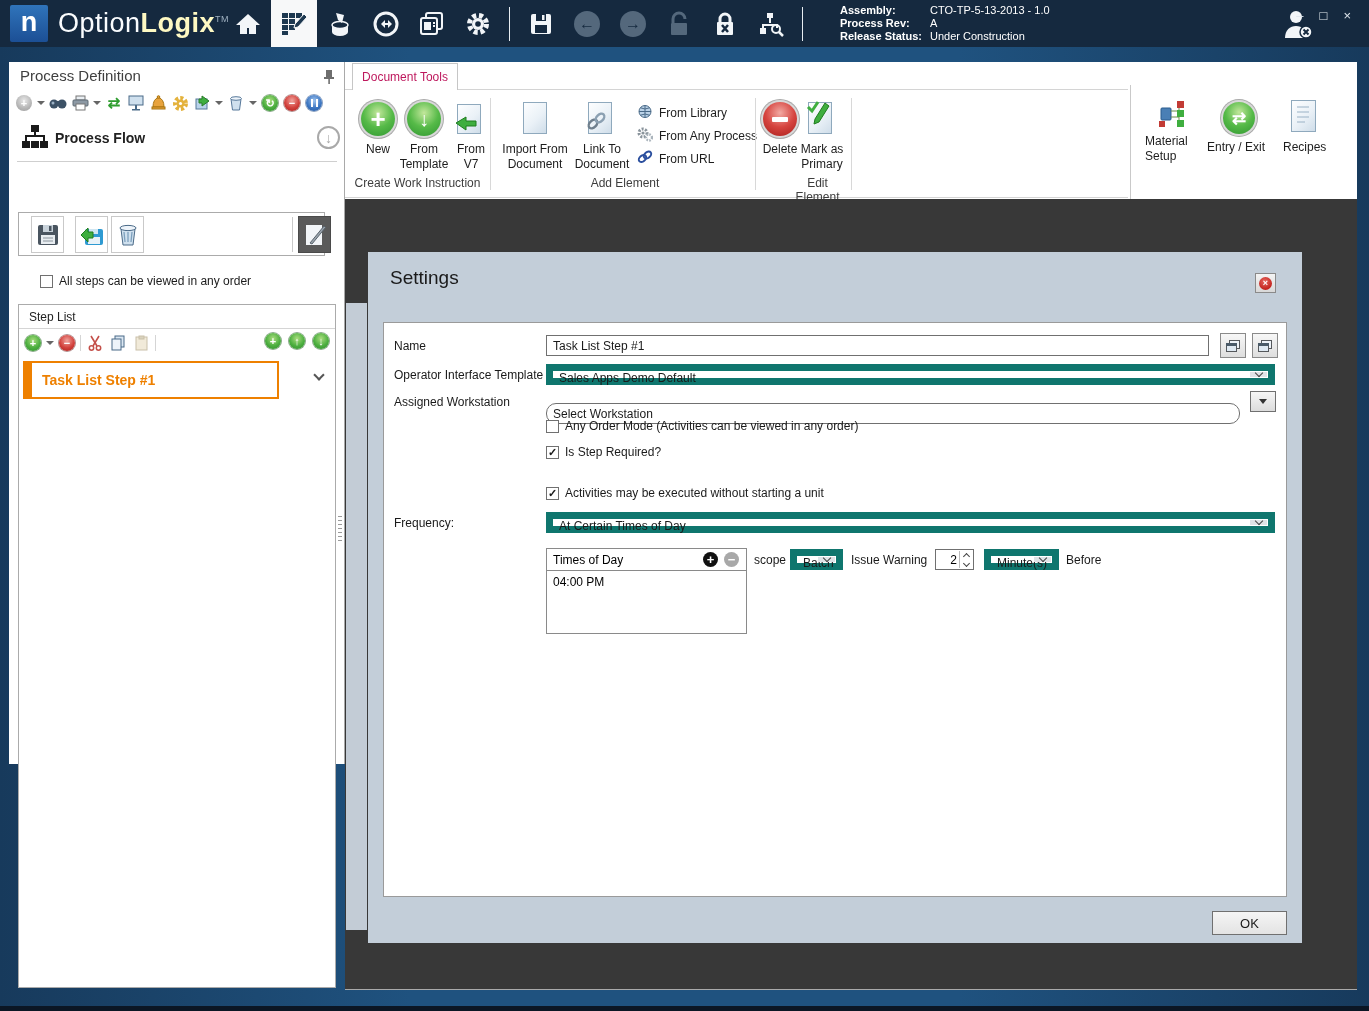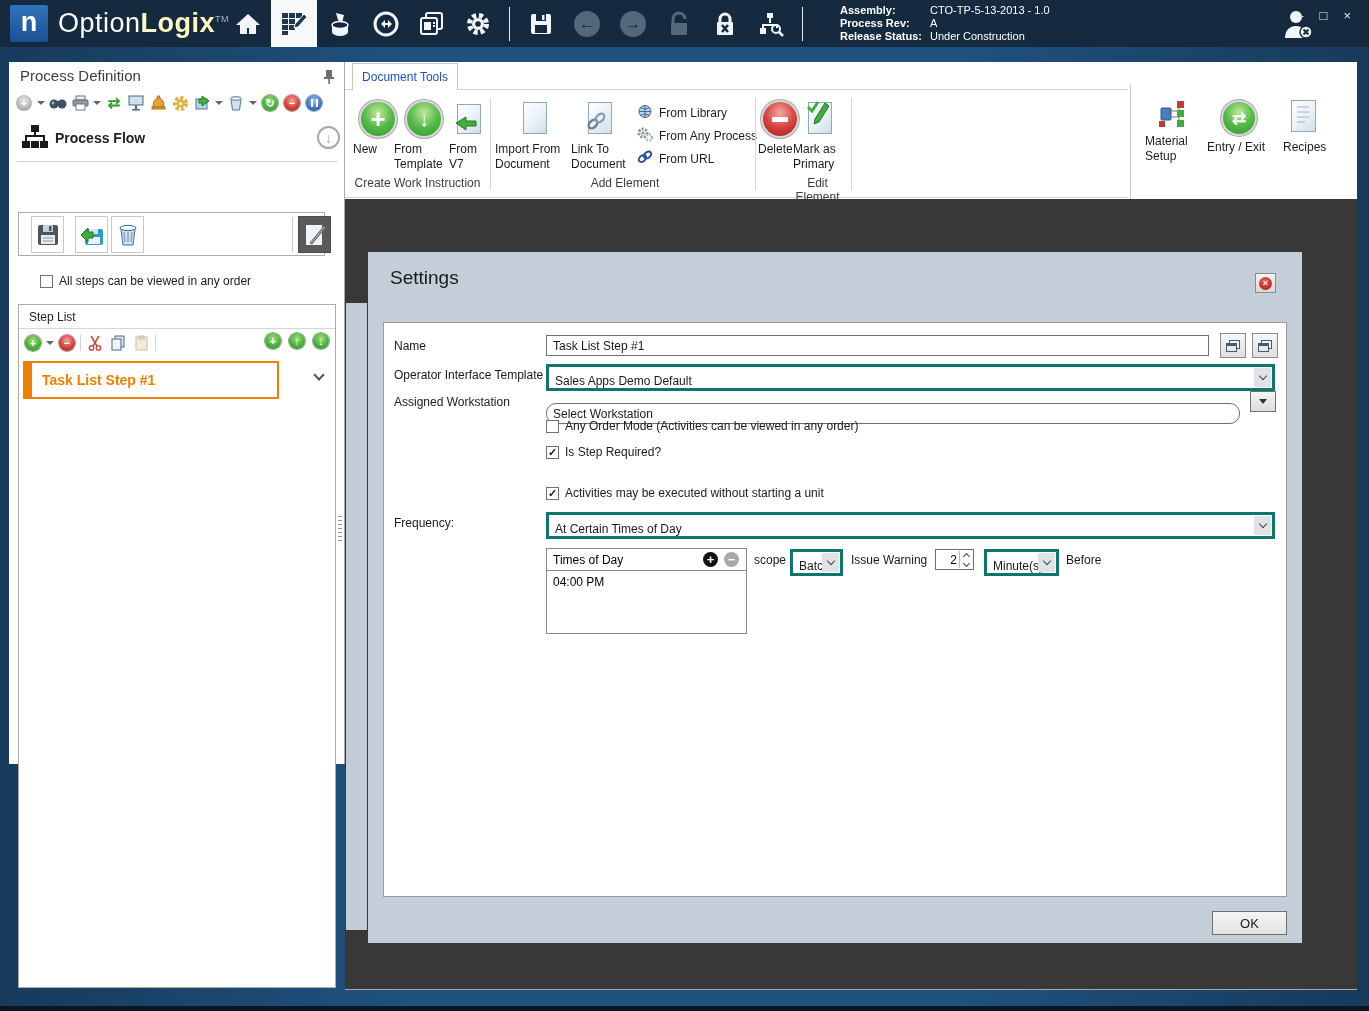--- a/index.html
+++ b/index.html
@@ -60,29 +60,29 @@
   .sep-v { width:1px; height:16px; background:#d5d5d5; }
   .step-item { position:absolute; left:4px; top:56px; width:256px; height:38px; border:2px solid #ee8000; background:#fff; cursor:pointer; }
   .step-item .bar { position:absolute; left:0; top:0; width:7px; height:100%; background:#ee8000; }
   .step-item .txt { position:absolute; left:17px; top:9px; font-size:14px; font-weight:bold; color:#ee8000; }
   .chev { display:inline-block; width:8px; height:8px; border-right:2px solid #555; border-bottom:2px solid #555; transform:rotate(45deg); }
   .step-chev { position:absolute; left:296px; top:66px; cursor:pointer; }
   .grip { position:absolute; left:338px; top:516px; width:4px; height:26px; background:repeating-linear-gradient(180deg,#9a9a9a 0 1px,transparent 1px 4px); }
 
   
   .ribbon { position:absolute; left:345px; top:62px; width:1012px; height:137px; background:#fff; }
-  .rb-tab { position:absolute; left:7px; top:1px; width:106px; height:27px; background:#fff; border:1px solid #c6c6c6; border-bottom:none; z-index:2; font-size:12px; color:#1d4ed8; display:flex; align-items:center; justify-content:center; cursor:pointer; }
+  .rb-tab { position:absolute; left:7px; top:1px; width:106px; height:27px; background:#fff; border:1px solid #c6c6c6; border-bottom:none; z-index:2; font-size:12px; color:#be185d; display:flex; align-items:center; justify-content:center; cursor:pointer; }
   .rb-tabline { position:absolute; left:0; top:27px; width:783px; height:1px; background:#d4d4d4; }
   .rb-bottom { position:absolute; left:0; top:135px; width:783px; height:1px; background:#d4d4d4; }
   .rb-vsep { position:absolute; top:36px; width:1px; height:92px; background:#d8d8d8; }
   .rb-divider { position:absolute; left:785px; top:23px; width:1px; height:114px; background:#c9c9c9; }
   .glossy { border-radius:50%; display:flex; align-items:center; justify-content:center; color:#fff; font-weight:bold; cursor:pointer; }
   .g-green { background:radial-gradient(circle at 50% 32%, #c2e79b 0%, #56ba48 50%, #2f9630 100%); box-shadow:0 0 0 2px #d9d9d9, 0 0 0 3px #aaa; }
   .g-red { background:radial-gradient(circle at 50% 32%, #f2aaa3 0%, #d64540 50%, #a81d1a 100%); box-shadow:0 0 0 2px #d9d9d9, 0 0 0 3px #aaa; }
-  .rb-btnlabel { position:absolute; font-size:12px; color:#1d1d1d; text-align:left; line-height:15px; }
+  .rb-btnlabel { position:absolute; font-size:12px; color:#1d1d1d; text-align:center; line-height:15px; }
   .rb-grouplabel { position:absolute; top:114px; font-size:12px; color:#3d3d3d; text-align:center; }
   .rb-linkrow { position:absolute; left:292px; display:flex; align-items:center; gap:6px; font-size:12px; color:#1d1d1d; cursor:pointer; }
   .doc-ico { background:linear-gradient(135deg,#fdfeff 0%,#eaf1f7 55%,#cfdde9 100%); border:1px solid #8fa9bd; position:relative; }
   .rb-right-label { position:absolute; font-size:12px; color:#1d1d1d; line-height:15px; }
 
   
   .workarea { position:absolute; left:345px; top:199px; width:1012px; height:791px; background:#383838; border-bottom:1px solid #a9a9a9; }
   .side-strip { position:absolute; left:1px; top:104px; width:21px; height:627px; background:#c3ccd6; }
 
   
@@ -90,21 +90,21 @@
   .dlg-title { position:absolute; left:22px; top:15px; font-size:19px; font-weight:300; color:#1a1a1a; }
   .dlg-close { position:absolute; left:887px; top:21px; width:21px; height:20px; background:linear-gradient(180deg,#f4f4f4,#d8d8d8); border:1px solid #8a8a8a; display:flex; align-items:center; justify-content:center; cursor:pointer; }
   .dlg-close .ball { width:13px; height:13px; border-radius:50%; background:radial-gradient(circle at 45% 35%, #e66a62,#c3211c 70%); color:#fff; font-size:9px; font-weight:bold; display:flex; align-items:center; justify-content:center; line-height:1; }
   .dlg-tabs { position:absolute; left:15px; top:47px; height:24px; display:flex; }
   .dtab { height:23px; padding:0 14px; font-size:12px; color:#1a1a1a; background:#e4e4e4; border:1px solid #9a9a9a; border-left:none; display:flex; align-items:center; cursor:pointer; }
   .dtab:first-child { border-left:1px solid #9a9a9a; }
   .dtab.sel { background:#fff; height:24px; border-bottom:none; z-index:2; }
   .dlg-content { position:absolute; left:15px; top:70px; width:904px; height:575px; background:#fff; border:1px solid #9a9a9a; }
   .flabel { position:absolute; font-size:12px; color:#1a1a1a; }
   .tbox { position:absolute; height:21px; border:1px solid #707070; background:#fff; font-size:12px; color:#1a1a1a; display:flex; align-items:center; padding:0 6px; }
-  .combo { position:absolute; height:27px; border:3px solid #0f766e; background:#fff; font-size:12px; color:#1a1a1a; display:flex; align-items:flex-end; padding:0 22px 0 6px; cursor:pointer; }
+  .combo { position:absolute; height:21px; border:7px solid #0f766e; background:#fff; font-size:12px; color:#1a1a1a; display:flex; align-items:flex-start; padding:0 22px 0 6px; cursor:pointer; }
   .combo .sq { position:absolute; right:1px; top:1px; bottom:1px; width:17px; background:#dfe3e7; display:flex; align-items:center; justify-content:center; }
   .chev-s { display:inline-block; width:6px; height:6px; border-right:1.5px solid #444; border-bottom:1.5px solid #444; transform:rotate(45deg); margin-top:-3px; }
   .ddbtn { position:absolute; width:26px; height:21px; border:1px solid #707070; background:linear-gradient(180deg,#f6f6f6,#dcdcdc); display:flex; align-items:center; justify-content:center; cursor:pointer; }
   .tri-dn { width:0; height:0; border-left:4px solid transparent; border-right:4px solid transparent; border-top:5px solid #333; }
   .smallbtn { position:absolute; width:26px; height:25px; border:1px solid #8a8a8a; background:linear-gradient(180deg,#f7f7f7,#dedede); display:flex; align-items:center; justify-content:center; cursor:pointer; }
   .pages-ico { position:relative; width:14px; height:12px; }
   .pages-ico .p1,.pages-ico .p2 { position:absolute; width:11px; height:9px; background:#eef3f8; border:1px solid #55585c; }
   .pages-ico .p1 { left:3px; top:0; } .pages-ico .p2 { left:0; top:3px; background:#dfe9f2; }
   .pages-ico .hd { position:absolute; left:0; top:3px; width:11px; height:3px; background:#4a5a68; }
   .spin { position:absolute; width:39px; height:21px; border:1px solid #707070; background:#fff; font-size:12px; }

